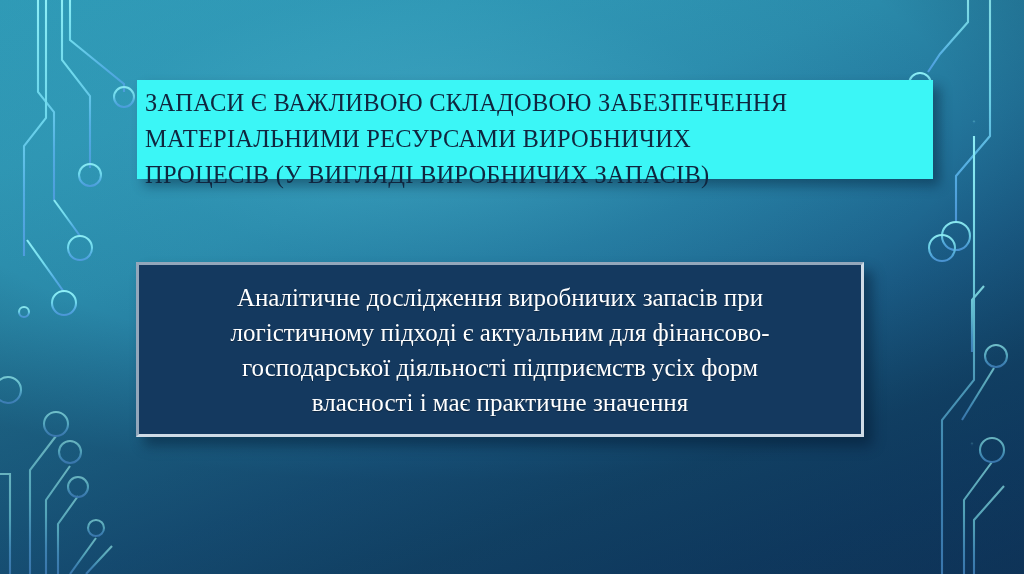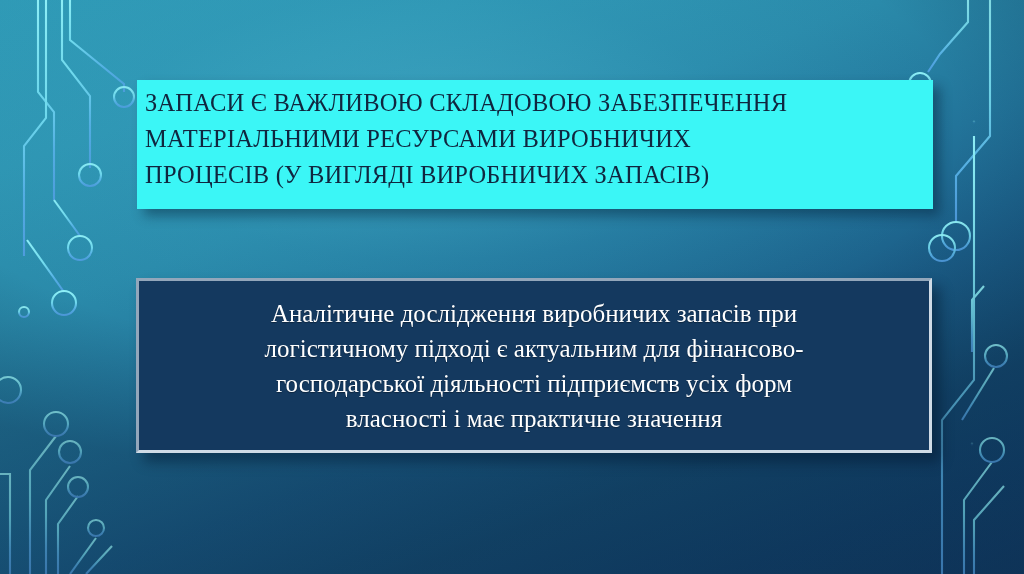--- a/index.html
+++ b/index.html
@@ -42,42 +42,42 @@
   }
   #circuit-left { left: 0; width: 200px; }
   #circuit-right { right: 0; width: 180px; }
 
   
   #title-box {
     position: absolute;
     left: 137px;
     top: 80px;
     width: 796px;
-    height: 129px;
+    height: 99px;
     background: #3BF6F6;
     box-shadow: 7px 7px 11px rgba(2, 28, 50, 0.42);
     box-sizing: border-box;
     padding: 5px 8px 0 8px;
   }
   #title-text {
     color: #10263F;
     font-size: 24.5px;
     line-height: 36px;
     letter-spacing: 0.2px;
     text-align: left;
     white-space: pre-line;
     font-weight: normal;
   }
 
   
   #body-box {
     position: absolute;
     left: 136px;
-    top: 278px;
-    width: 796px;
+    top: 262px;
+    width: 728px;
     height: 175px;
     background: #14395F;
     border: 3px solid;
     border-color: #93a7bb #cfdbe6 #cfdbe6 #93a7bb;
     box-shadow: 8px 9px 12px rgba(2, 20, 42, 0.45);
     box-sizing: border-box;
     display: flex;
     align-items: center;
     justify-content: center;
     padding: 0 22px;

